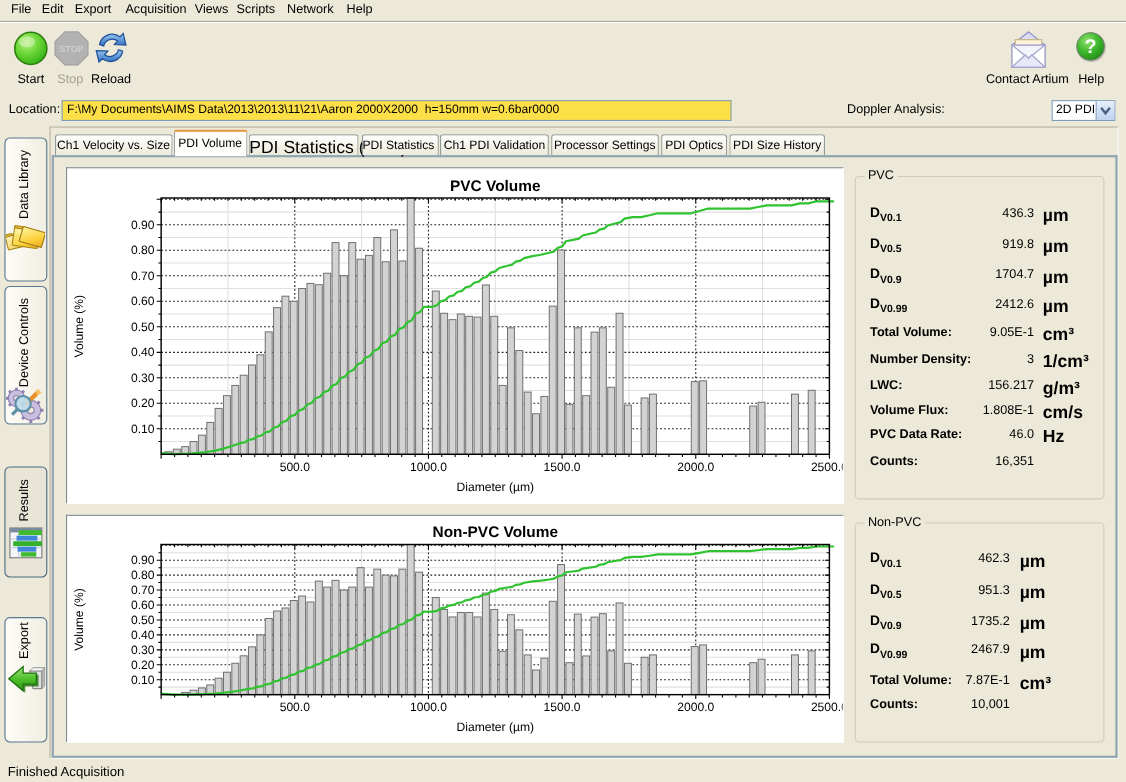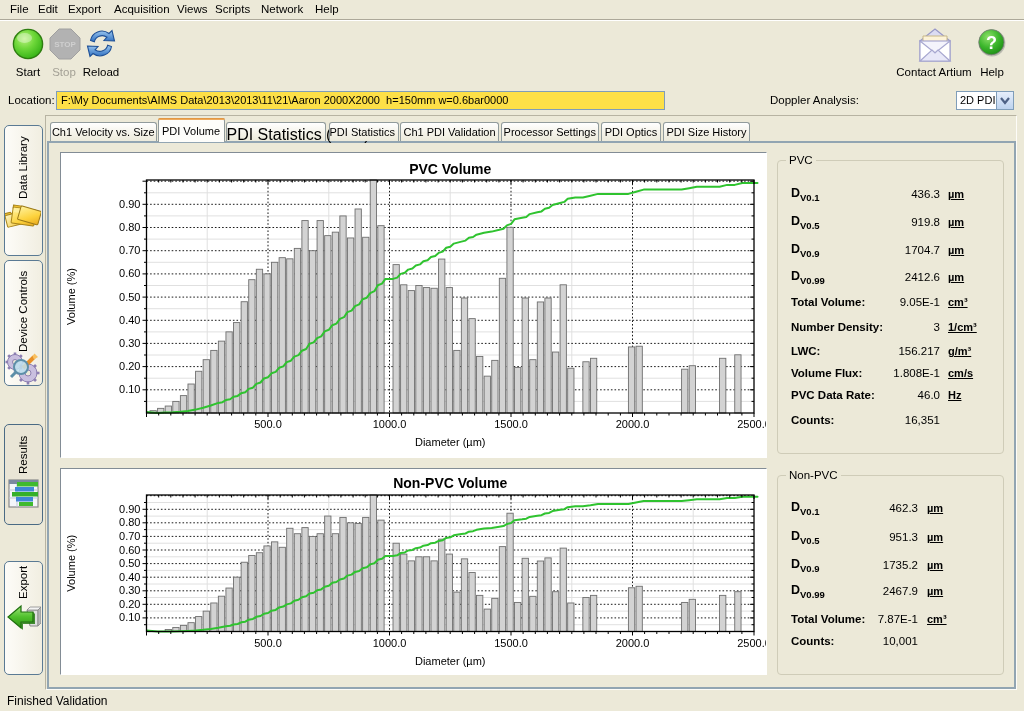--- a/index.html
+++ b/index.html
@@ -1,21 +1,21 @@
 <!DOCTYPE html>
 <html><head><meta charset="utf-8">
 <style>
 * { margin:0; padding:0; box-sizing:content-box; }
 html,body { width:1024px; height:711px; overflow:hidden; }
 body { background:#ece9d8; font-family:"Liberation Sans", sans-serif; font-size:11.5px; color:#000; position:relative; }
 .abs { position:absolute; }
 .lbl { position:absolute; font-size:11.5px; white-space:nowrap; }
 .lbl b { font-weight:bold; }
 .val { position:absolute; font-size:11.5px; white-space:nowrap; }
-.unit { position:absolute; font-size:11px; font-weight:bold; white-space:nowrap;text-decoration:underline; }
+.unit { position:absolute; font-size:16px; font-weight:bold; white-space:nowrap; }
 .vtext { position:absolute; display:flex; align-items:center; justify-content:center;
   writing-mode:vertical-rl; transform:rotate(180deg); font-size:11.5px; white-space:nowrap; }
 .panel { position:absolute; background:#fff; border-top:1px solid #828c95; border-left:1px solid #828c95;
   border-right:1px solid #fff; border-bottom:1px solid #fff; }
 </style></head>
 <body>
 
 <div class="abs" style="left:0;top:0;width:1024px;height:19px;border-bottom:1px solid #aca899;box-shadow:0 1px 0 #ffffff;background:#ece9d8">
 <span class="abs" style="left:10px;top:3px">File</span>
 <span class="abs" style="left:38px;top:3px">Edit</span>
@@ -768,12 +768,12 @@
     <div class="lbl" style="left:791px;top:583.4px"><b style="font-size:12.5px">D</b><b style="font-size:9.5px;position:relative;top:4px">V0.99</b></div>
     <div class="val" style="right:106px;top:585.4px">2467.9</div>
     <div class="unit" style="left:927px;top:585.4px">µm</div>
     <div class="lbl" style="left:791px;top:612.6px"><b>Total Volume:</b></div>
     <div class="val" style="right:106px;top:612.6px">7.87E-1</div>
     <div class="unit" style="left:927px;top:612.6px">cm³</div>
     <div class="lbl" style="left:791px;top:634.8px"><b>Counts:</b></div>
     <div class="val" style="right:106px;top:634.8px">10,001</div>
   </div>
 
-<div class="abs" style="left:7px;top:694px;font-size:12px">Finished Validation</div>
+<div class="abs" style="left:7px;top:694px;font-size:12px">Finished Acquisition</div>
 </body></html>

